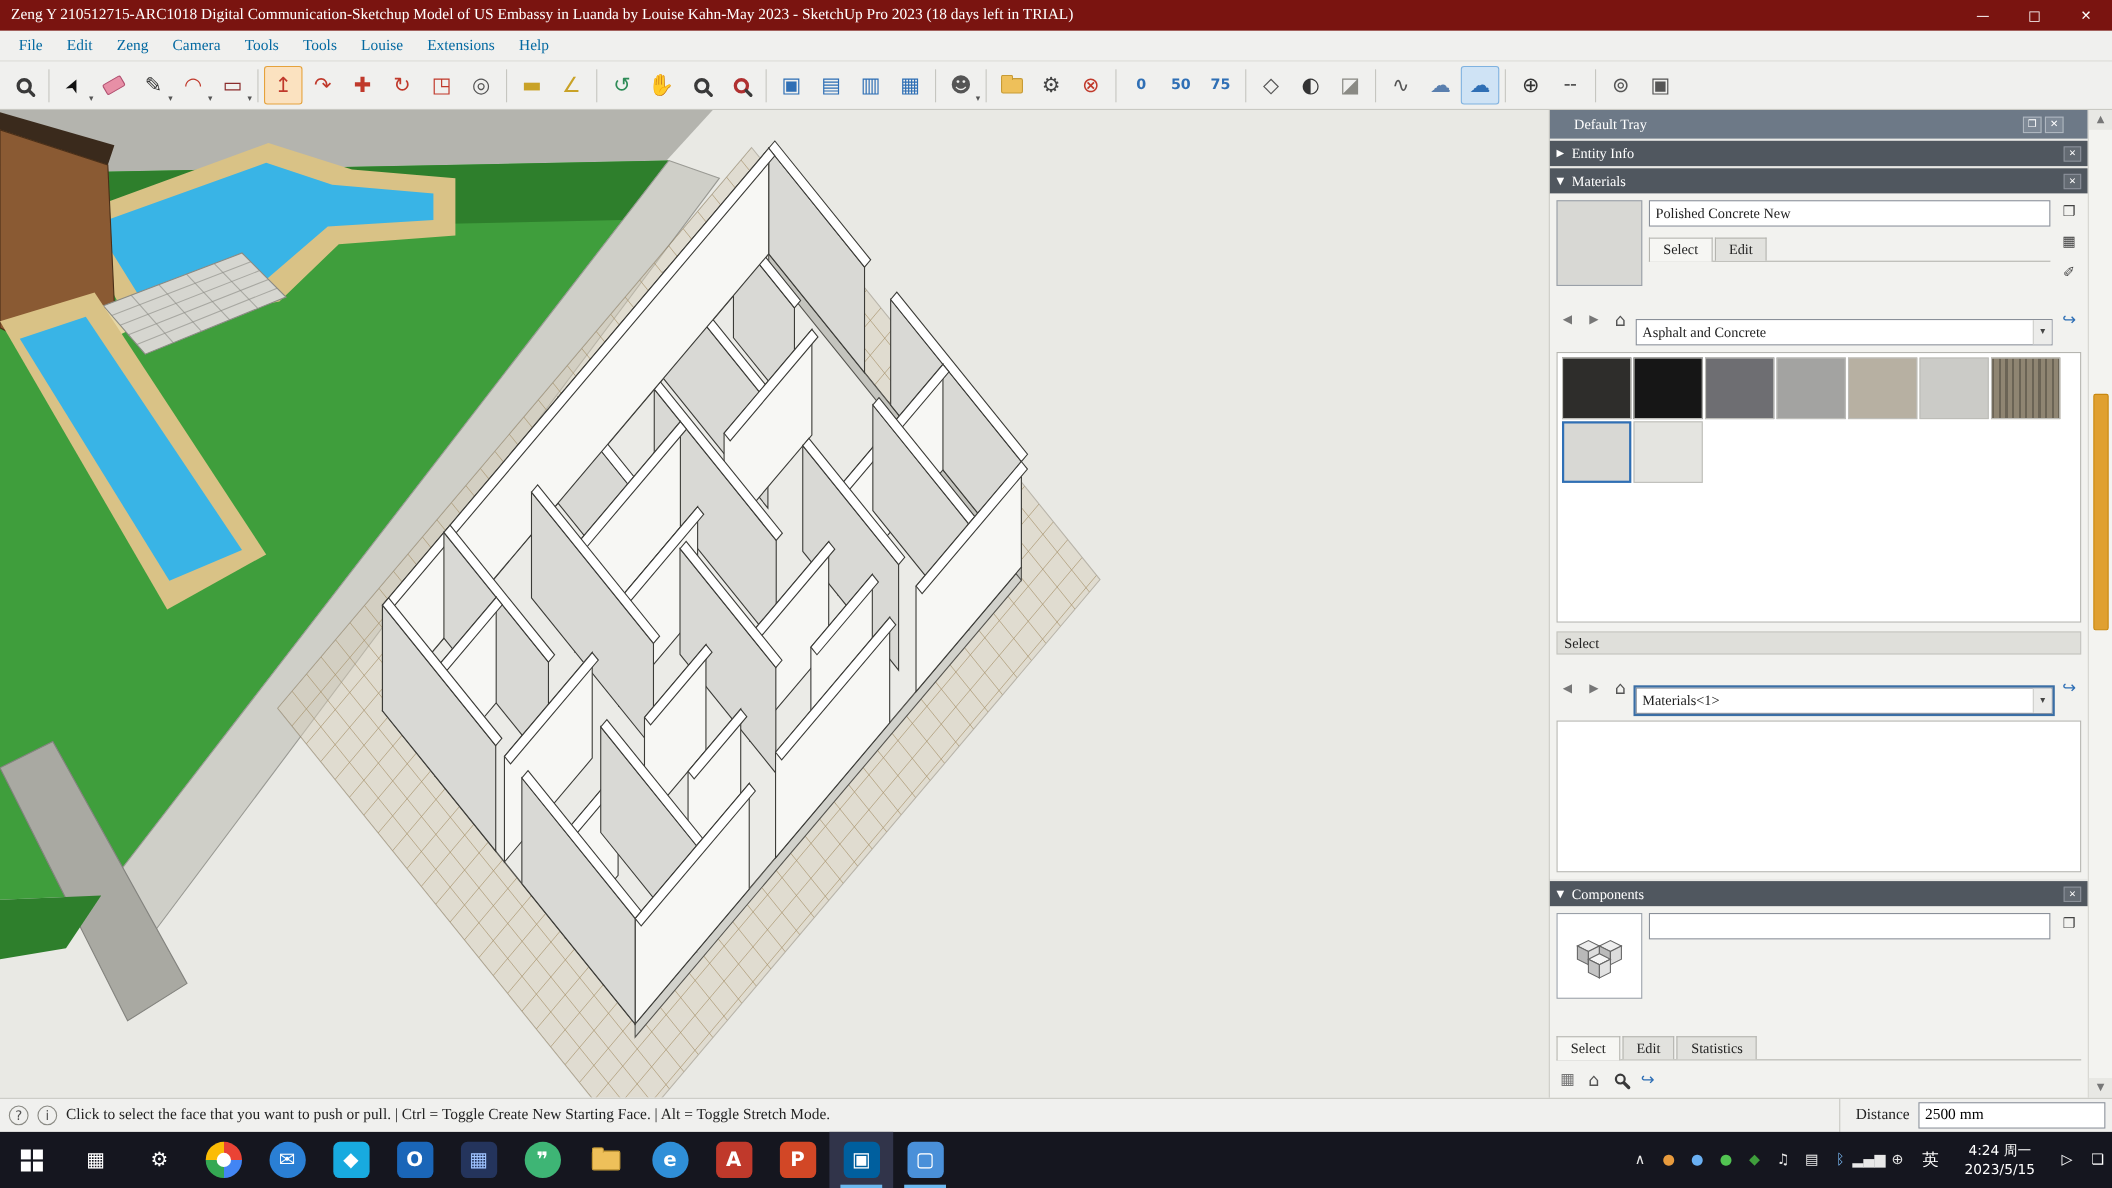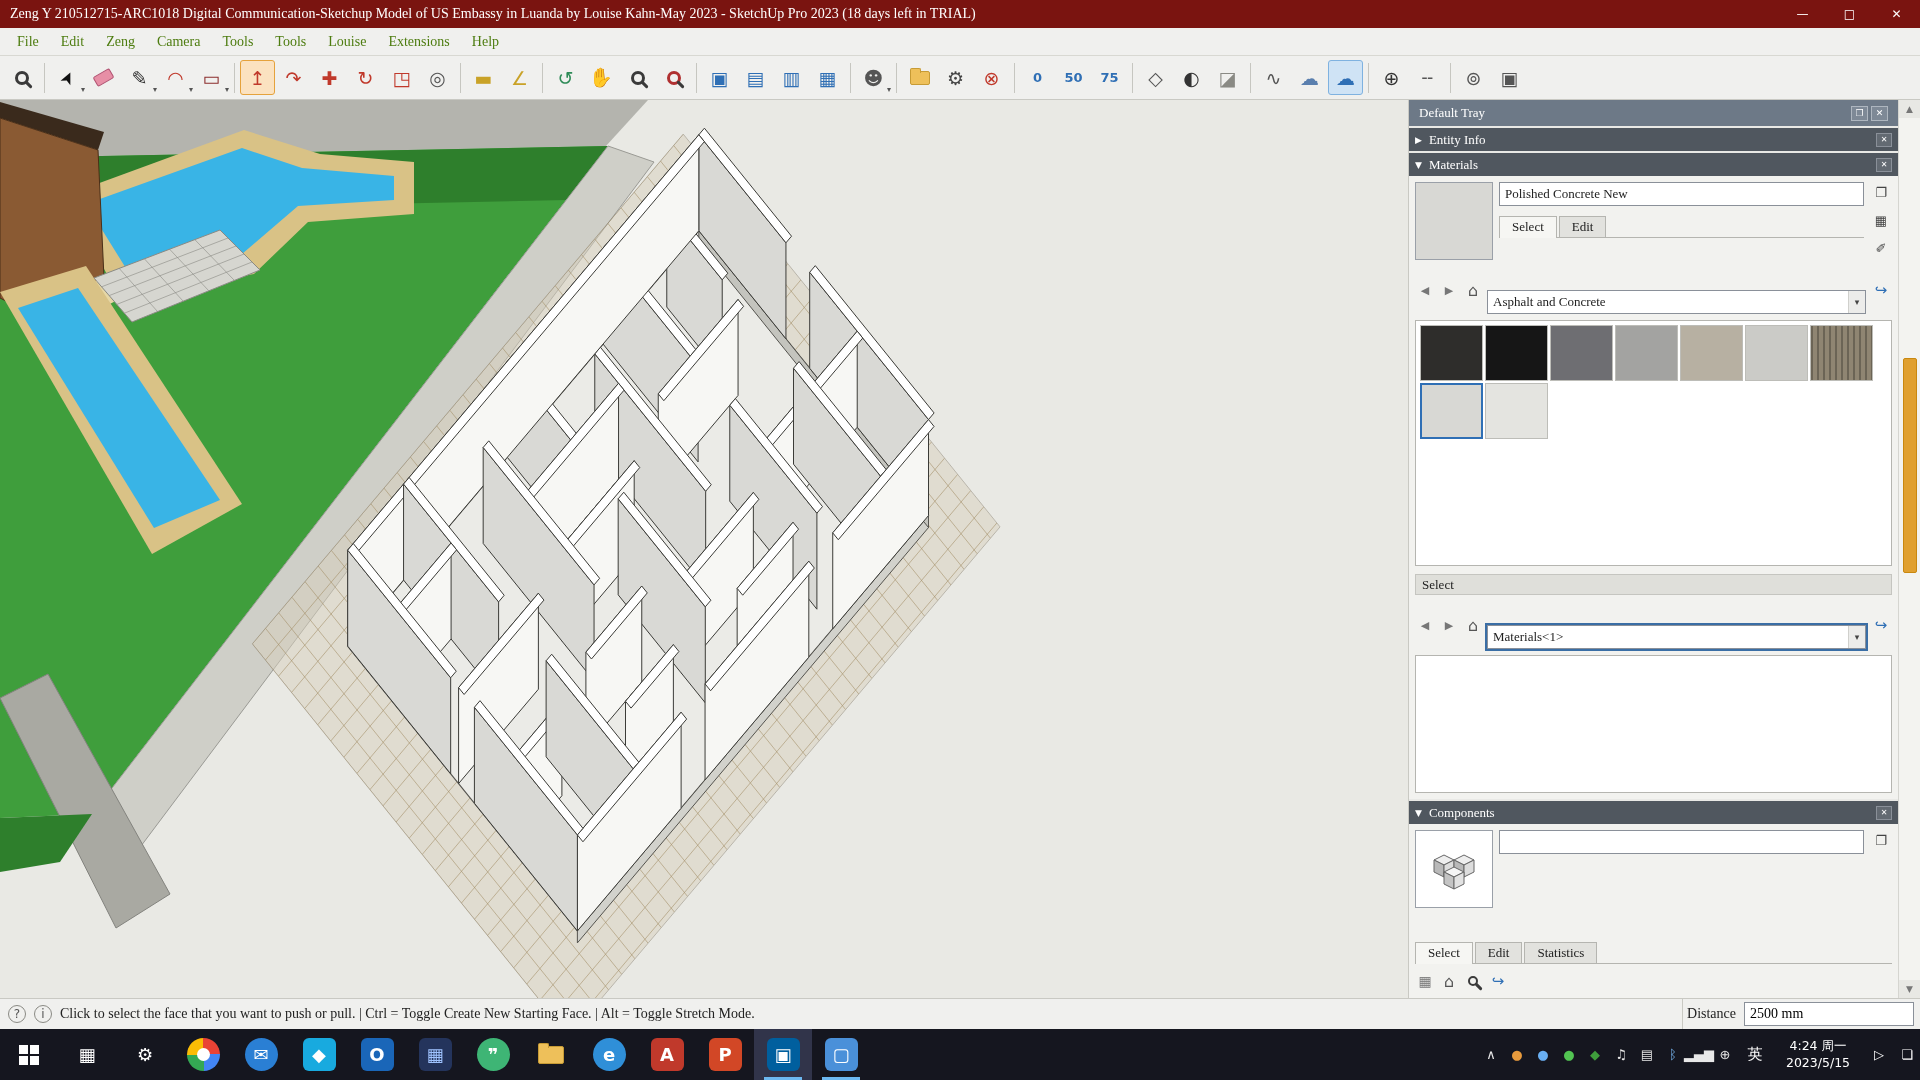--- a/index.html
+++ b/index.html
@@ -10,21 +10,21 @@
   
   .titlebar{position:absolute;top:0;left:0;right:0;height:28px;background:#7a1410;color:#fff;
     display:flex;align-items:center;padding-left:10px;font-size:14px;text-align:center;}
   .titlebar .title-text{white-space:nowrap;overflow:hidden;text-overflow:ellipsis;max-width:1650px;}
   .win-controls{margin-left:auto;display:flex;height:100%;}
   .win-btn{width:47px;height:100%;display:flex;align-items:center;justify-content:center;
     font-family:"DejaVu Sans",sans-serif;font-size:12px;color:#fff;}
 
   
   .menubar{position:absolute;top:28px;left:0;right:0;height:28px;background:#f0f0ee;
-    border-bottom:1px solid #d8d8d2;display:flex;align-items:center;padding-left:6px;font-size:14px;color:#4d7c0f;}
+    border-bottom:1px solid #d8d8d2;display:flex;align-items:center;padding-left:6px;font-size:14px;color:#0369a1;}
   .menu-item{padding:4px 11px;cursor:default;}
 
   
   .toolbar{position:absolute;top:56px;left:0;right:0;height:44px;background:#f0f0ee;
     border-bottom:1px solid #c9c9c3;display:flex;align-items:center;padding-left:4px;gap:1px;}
   .tb-btn{width:35px;height:35px;display:flex;align-items:center;justify-content:center;border-radius:3px;
     position:relative;font-family:"DejaVu Sans",sans-serif;font-size:19px;flex:none;}
   .tb-btn.active{background:#cfe3f5;border:1px solid #7fb2e0;}
   .tb-btn.pressed{background:#fbe2c0;border:1px solid #e5a23c;}
   .tb-dd::after{content:"▾";font-size:8px;color:#555;position:absolute;right:0;bottom:1px;}
@@ -37,21 +37,21 @@
   .i-folder{width:20px;height:14px;background:#eec05a;border:1px solid #c79b35;border-radius:2px;position:relative;display:inline-block;}
   .i-folder::before{content:"";position:absolute;top:-4px;left:-1px;width:9px;height:4px;background:#eec05a;
     border:1px solid #c79b35;border-bottom:none;border-radius:2px 2px 0 0;}
 
   
   .viewport{position:absolute;top:100px;left:0;width:1408px;height:898px;background:#e9e9e4;overflow:hidden;}
 
   
   .tray{position:absolute;top:100px;left:1408px;width:490px;height:898px;background:#e9e9e6;
     border-left:1px solid #c9c9c3;display:flex;flex-direction:column;font-size:13px;color:#222;}
-  .tray-header{height:26px;background:#6d7987;color:#fff;display:flex;align-items:center;padding:0 10px;flex:none;}
+  .tray-header{height:26px;background:#6d7987;color:#fff;display:flex;align-items:center;padding:0 22px;flex:none;}
   .th-btns{margin-left:auto;display:flex;gap:3px;}
   .th-btn{width:17px;height:15px;border:1px solid #aeb6bf;background:#7e8996;color:#fff;font-size:9px;
     display:flex;align-items:center;justify-content:center;font-family:"DejaVu Sans",sans-serif;}
   .panel-header{height:23px;background:#50575f;color:#fff;display:flex;align-items:center;
     padding:0 6px;gap:7px;margin-top:2px;flex:none;}
   .ph-arrow{font-size:9px;font-family:"DejaVu Sans",sans-serif;}
   .ph-close{margin-left:auto;width:16px;height:14px;background:#636a72;border:1px solid #8a9099;font-size:8px;
     display:flex;align-items:center;justify-content:center;font-family:"DejaVu Sans",sans-serif;}
   .panel-body{background:#f2f2ef;padding:6px;flex:none;}
   .row{display:flex;gap:6px;align-items:flex-start;}
@@ -92,21 +92,21 @@
     font-size:9px;font-family:"DejaVu Sans",sans-serif;background:#e8e8e4;}
   .scroll-thumb{width:14px;height:215px;background:#e0a030;border:1px solid #c9880f;border-radius:2px;margin-top:240px;}
   .scroll-spacer{flex:1;}
 
   
   .statusbar{position:absolute;left:0;right:0;top:998px;height:31px;background:#f0f0ee;border-top:1px solid #c9c9c3;
     display:flex;align-items:center;font-size:14px;color:#222;padding-left:8px;gap:8px;}
   .sb-circle{width:18px;height:18px;border:1px solid #8a8a84;border-radius:50%;display:flex;align-items:center;
     justify-content:center;font-size:12px;color:#555;font-family:"DejaVu Sans",sans-serif;flex:none;}
   .sb-right{margin-left:auto;display:flex;align-items:center;gap:8px;padding-right:6px;border-left:1px solid #c9c9c3;
-    padding-left:4px;height:100%;}
+    padding-left:14px;height:100%;}
   .sb-input{width:170px;height:24px;border:1px solid #8a9099;background:#fff;font-size:14px;padding:2px 5px;
     font-family:"Liberation Serif",serif;}
 
   
   .taskbar{position:absolute;left:0;right:0;bottom:0;height:51px;background:#15161f;display:flex;align-items:center;color:#fff;}
   .tb-app{width:58px;height:51px;display:flex;align-items:center;justify-content:center;position:relative;flex:none;}
   .tb-app.open::after{content:"";position:absolute;bottom:0;left:10px;right:10px;height:3px;background:#6cb8f0;}
   .tb-app.active{background:#31344a;}
   .app-badge{width:33px;height:33px;border-radius:6px;display:flex;align-items:center;justify-content:center;
     font-size:18px;font-weight:bold;font-family:"DejaVu Sans",sans-serif;}

